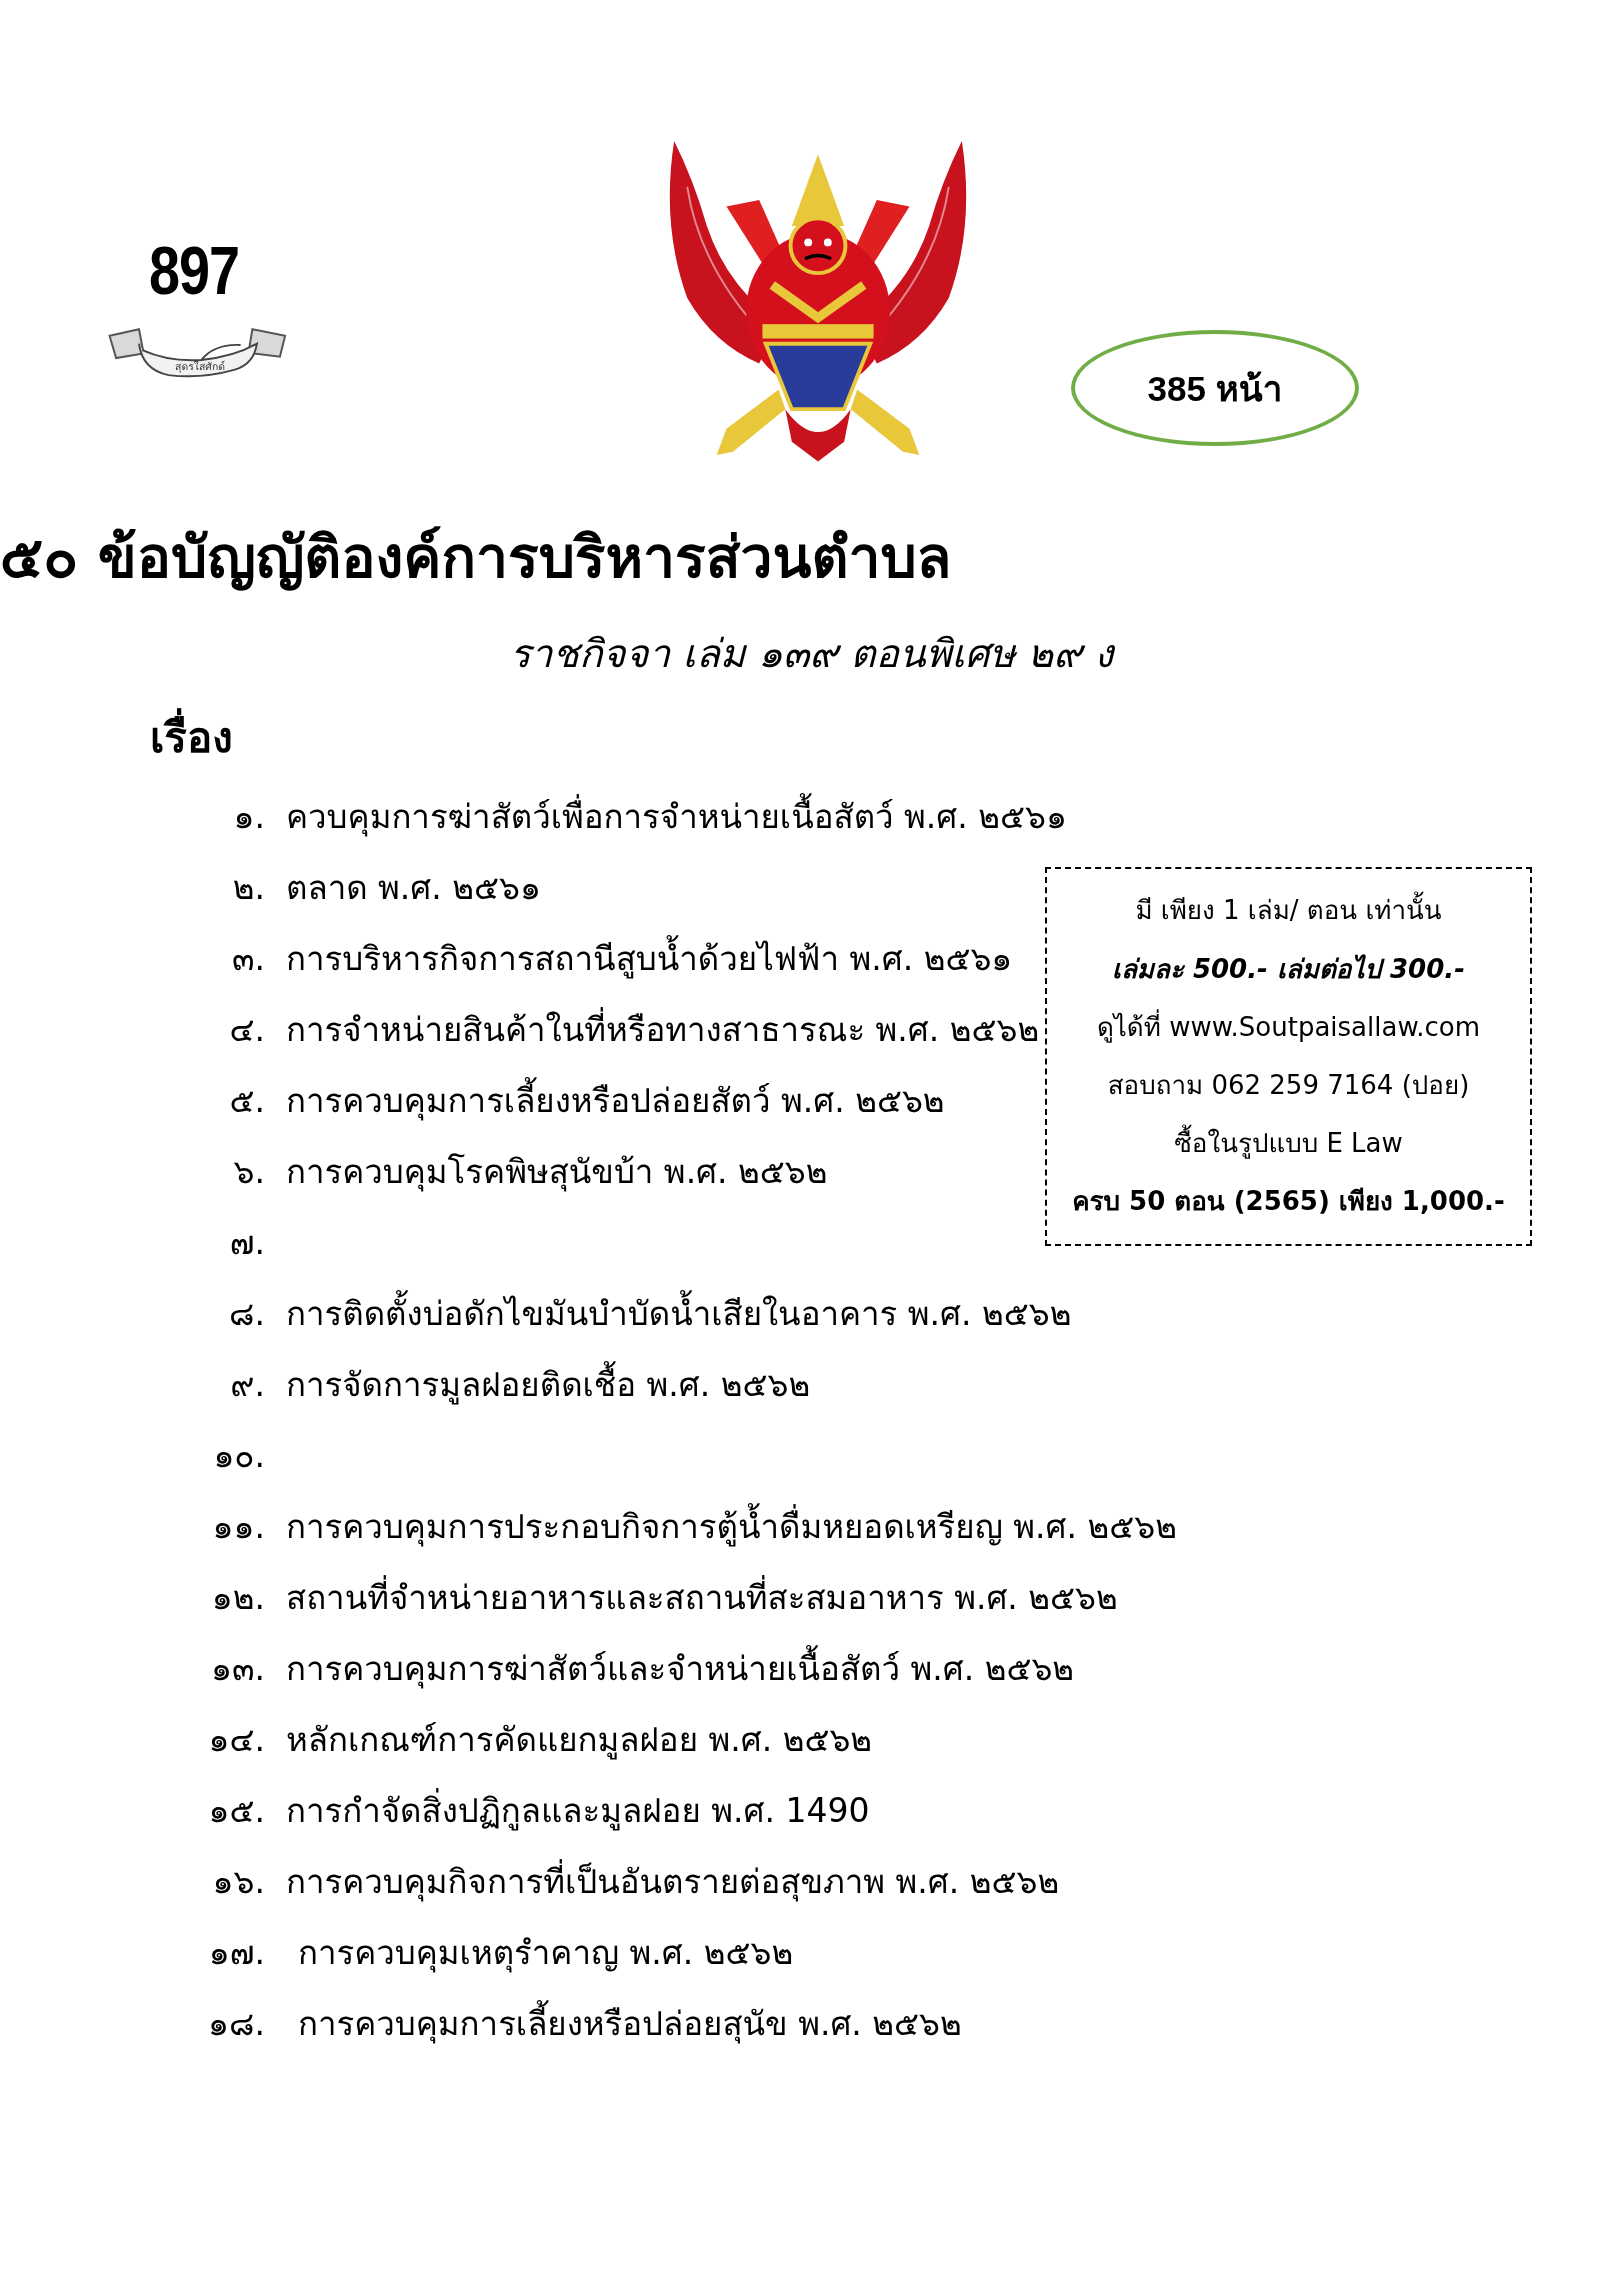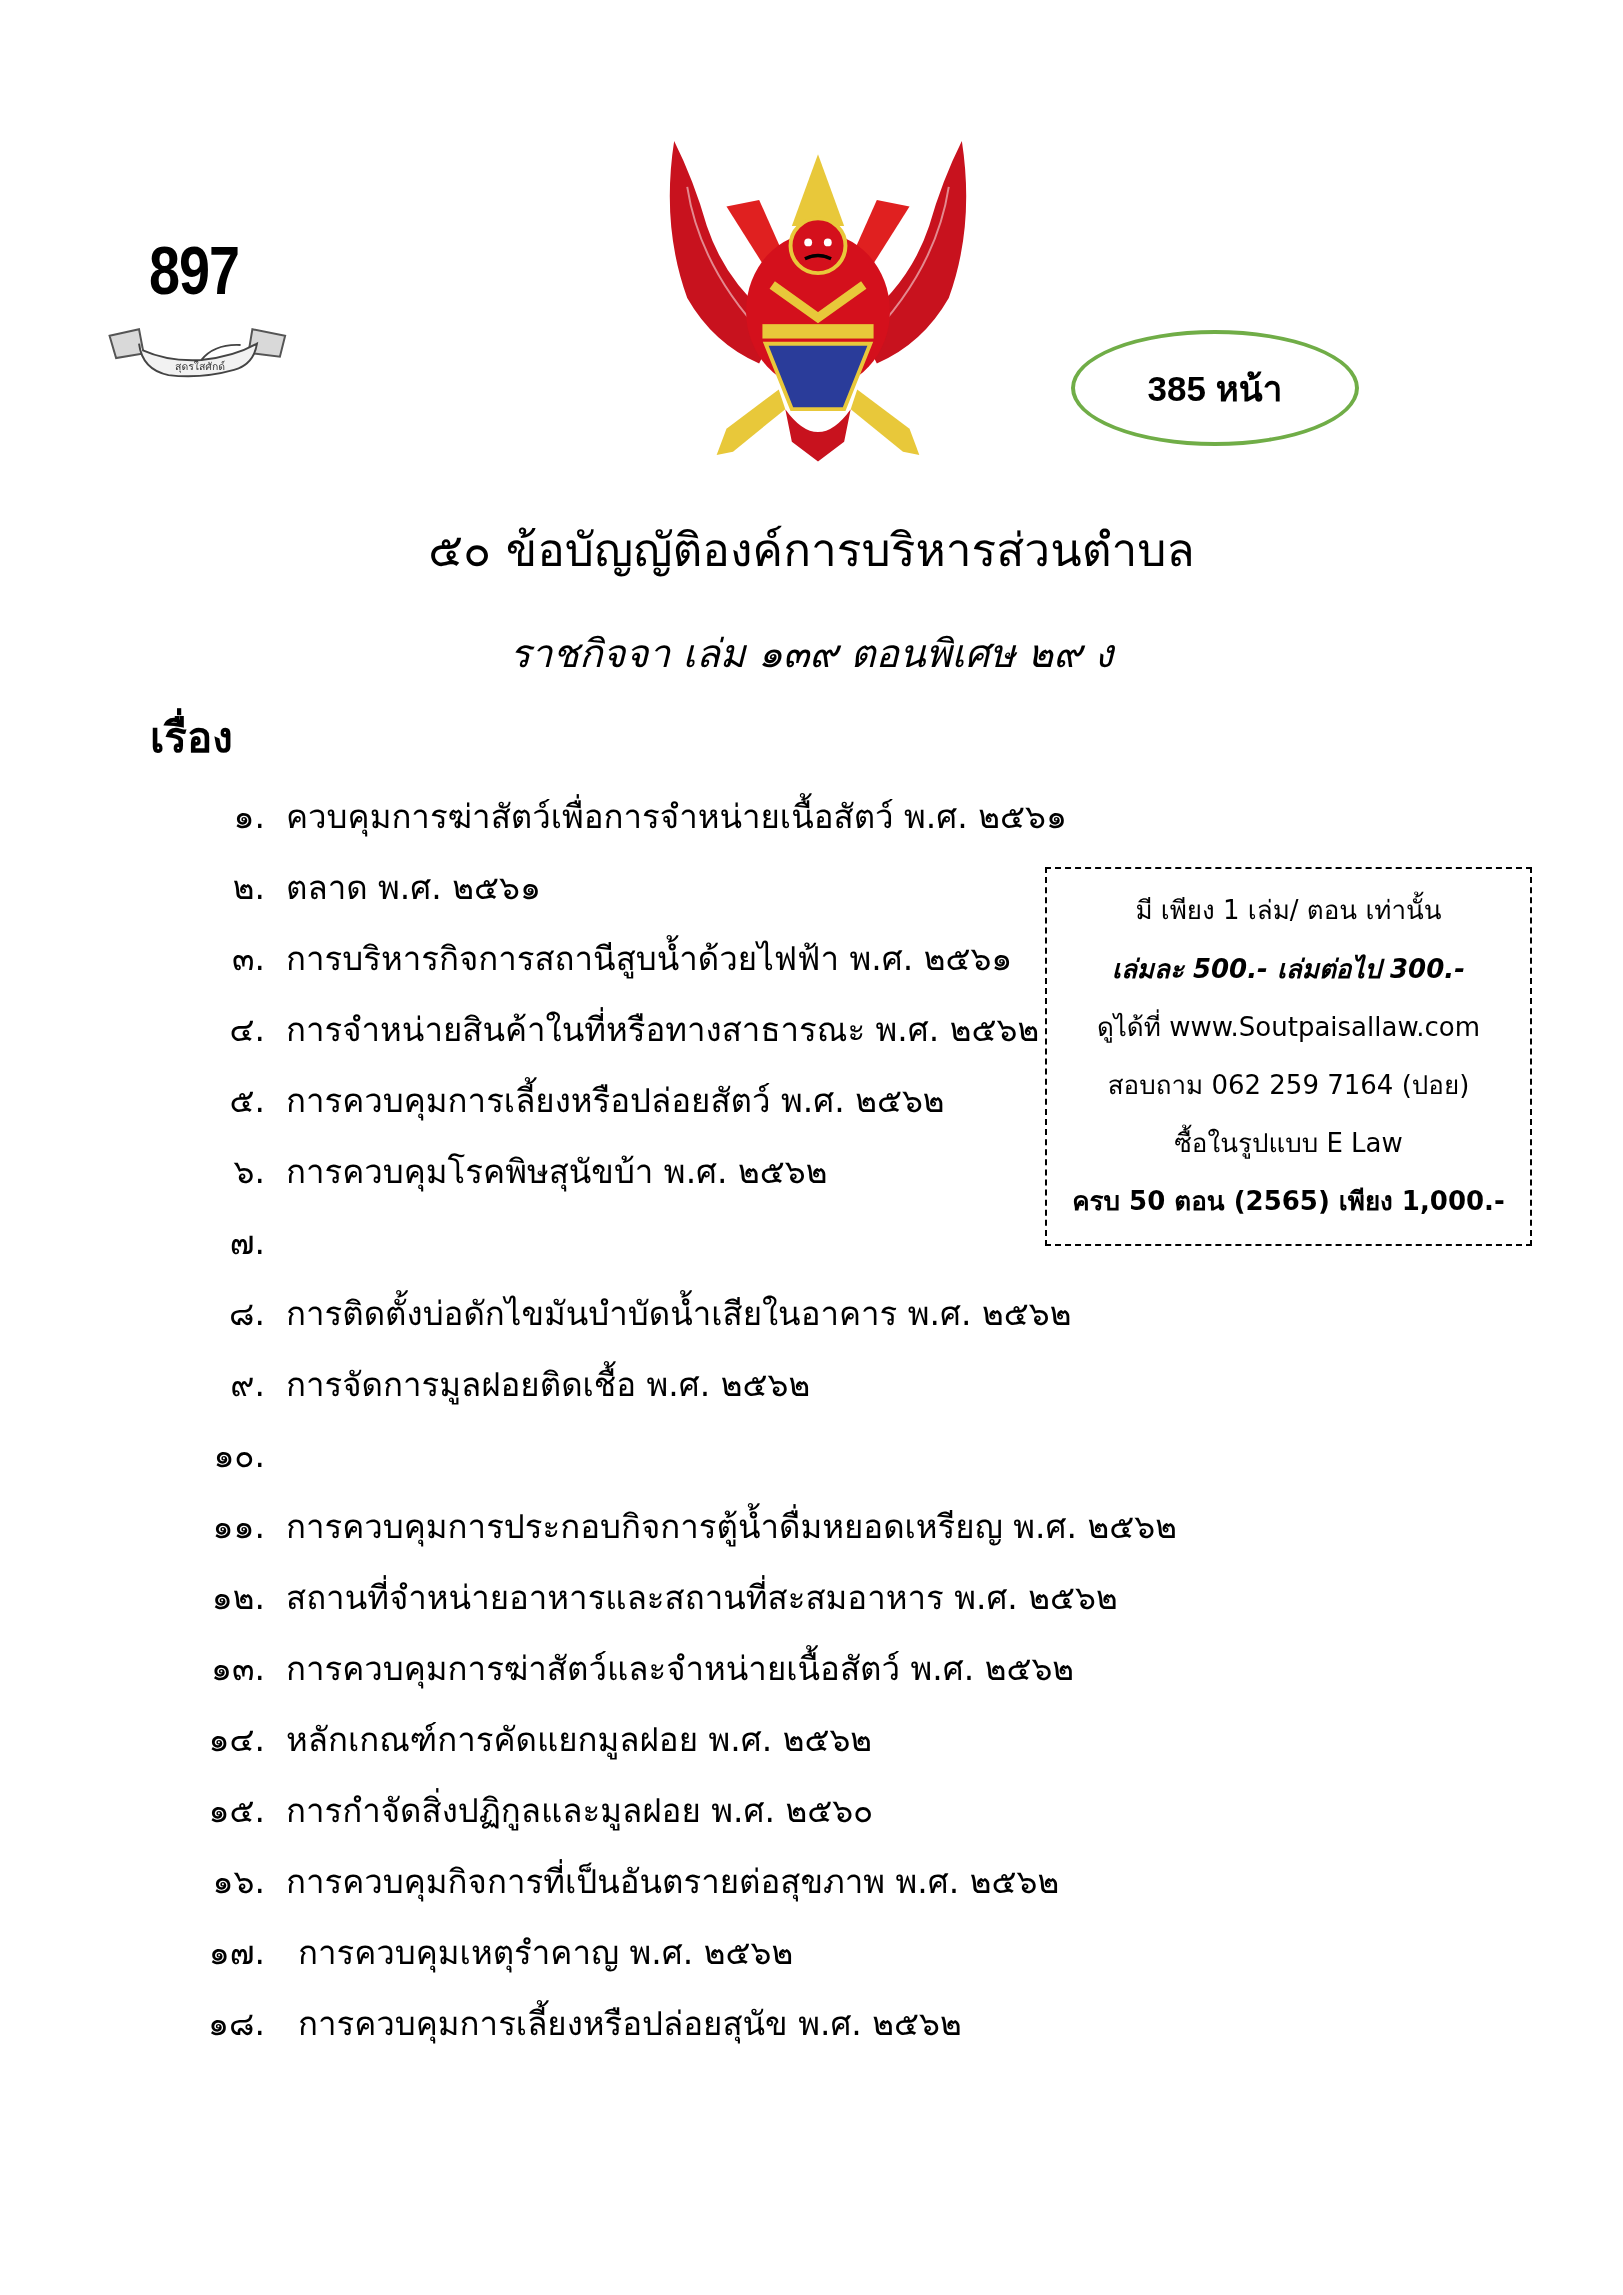--- a/index.html
+++ b/index.html
@@ -15,22 +15,22 @@
   }
   #ribbon-logo { left: 103px; top: 324px; width: 190px; height: 59px; }
   #emblem { left: 648px; top: 128px; width: 340px; height: 340px; }
   #page-oval {
     left: 1071px; top: 330px; width: 288px; height: 116px;
     border: 4.6px solid #70ad47; border-radius: 50%; box-sizing: border-box;
     display: flex; align-items: center; justify-content: center;
     font-size: 35px; font-weight: bold; font-family: Liberation Sans, sans-serif;
   }
   #main-title {
-    left: 0; width: 1623px; top: 523px; text-align: center;
-    font-size: 46px; font-weight: normal; line-height: 1.2;
+    left: 0; width: 1623px; top: 523px; 
+    font-size: 57px; font-weight: bold; line-height: 1.2;
   }
   #subtitle {
     left: 0; width: 1623px; top: 631px; text-align: center;
     font-size: 39px; font-style: italic; line-height: 1.2;
   }
   #subject-heading {
     left: 150px; top: 713px; font-size: 42px; font-weight: bold; line-height: 1.2;
   }
   #topic-list { left: 177px; top: 797px; width: 1047px; margin: 0; padding: 0; list-style: none; }
   .topic-item {
@@ -157,21 +157,21 @@
   <li class="topic-item">
       <span class="topic-num">๑๓.</span>
       <span class="topic-text">การควบคุมการฆ่าสัตว์และจำหน่ายเนื้อสัตว์ พ.ศ. ๒๕๖๒</span>
     </li>
   <li class="topic-item">
       <span class="topic-num">๑๔.</span>
       <span class="topic-text">หลักเกณฑ์การคัดแยกมูลฝอย พ.ศ. ๒๕๖๒</span>
     </li>
   <li class="topic-item">
       <span class="topic-num">๑๕.</span>
-      <span class="topic-text">การกำจัดสิ่งปฏิกูลและมูลฝอย  พ.ศ. ๒๕๖๐</span>
+      <span class="topic-text">การกำจัดสิ่งปฏิกูลและมูลฝอย  พ.ศ. 1490</span>
     </li>
   <li class="topic-item">
       <span class="topic-num">๑๖.</span>
       <span class="topic-text">การควบคุมกิจการที่เป็นอันตรายต่อสุขภาพ พ.ศ. ๒๕๖๒</span>
     </li>
   <li class="topic-item pad">
       <span class="topic-num">๑๗.</span>
       <span class="topic-text">การควบคุมเหตุรำคาญ พ.ศ. ๒๕๖๒</span>
     </li>
   <li class="topic-item pad">

